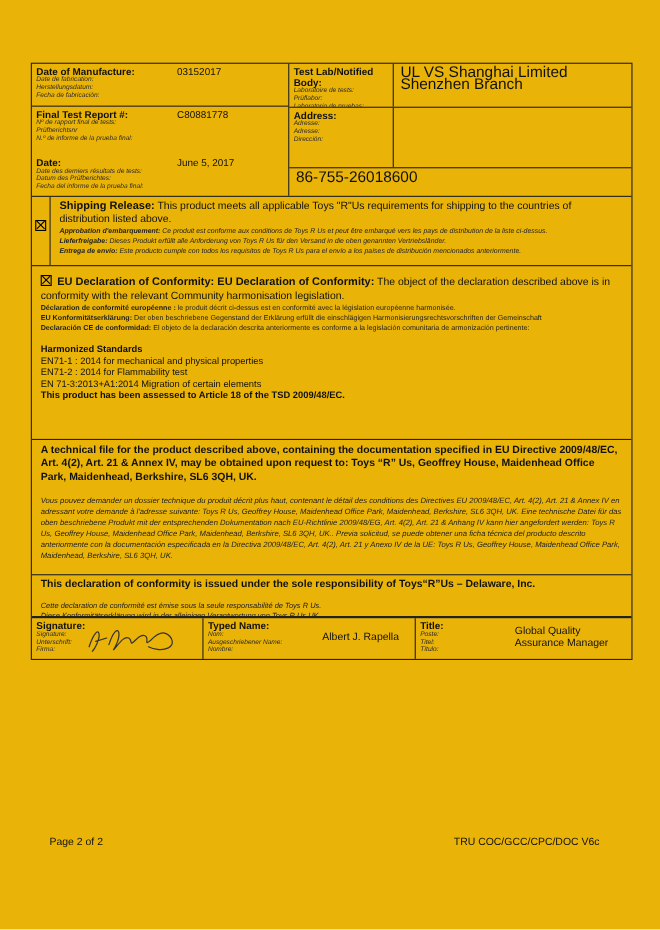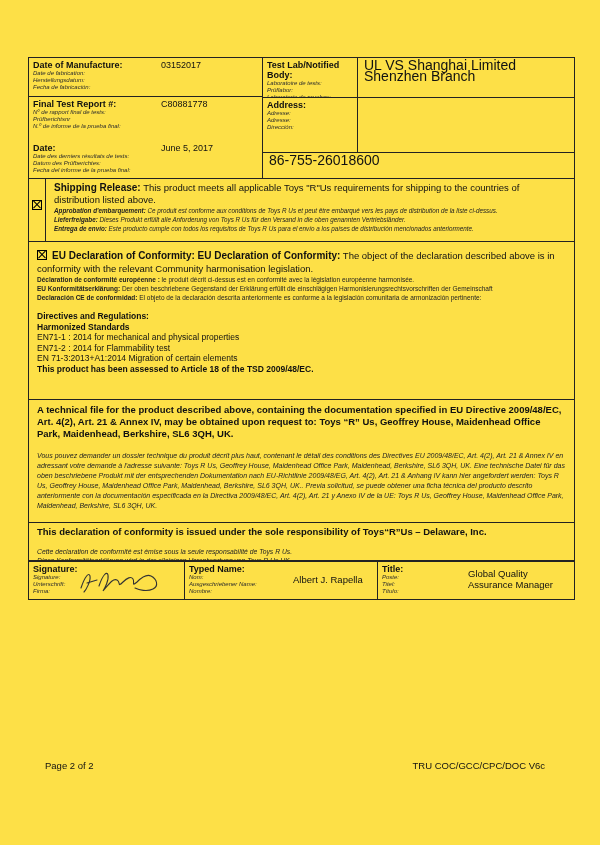--- a/index.html
+++ b/index.html
@@ -1,17 +1,17 @@
 <!DOCTYPE html>
 <html><head>
 <meta charset="utf-8">
 <style>
   html,body{margin:0;padding:0;background:#ffffff;}
   .page{
-    position:relative;width:600px;height:845px;background:#fde047;overflow:hidden;
+    position:relative;width:600px;height:845px;background:#eab308;overflow:hidden;
     font-family:"Liberation Sans", sans-serif;color:#111;
   }
   .doc{
     position:absolute;left:28px;top:57px;width:547px;
     border:1px solid #222;box-sizing:border-box;
   }
   .row{box-sizing:border-box;}
   
   .info{display:flex;height:120px;}
   .info-left{width:234px;border-right:1px solid #222;box-sizing:border-box;}
@@ -138,21 +138,20 @@
     </div>
 
     <div class="row eu">
       <div class="eu-head">
         <span class="cb eu-cb"></span><span class="head-bold">EU Declaration of Conformity: EU Declaration of Conformity:</span><span> The object of the declaration described above is in conformity with the relevant Community harmonisation legislation.</span>
       </div>
       <div class="eu-trans"><span class="b">Déclaration de conformité européenne :</span><span> le produit décrit ci-dessus est en conformité avec la législation européenne harmonisée.</span></div>
       <div class="eu-trans"><span class="b">EU Konformitätserklärung:</span><span> Der oben beschriebene Gegenstand der Erklärung erfüllt die einschlägigen Harmonisierungsrechtsvorschriften der Gemeinschaft</span></div>
       <div class="eu-trans"><span class="b">Declaración CE de conformidad:</span><span> El objeto de la declaración descrita anteriormente es conforme a la legislación comunitaria de armonización pertinente:</span></div>
       <div class="dirs">
-        <div class="bold">Directives and Regulations:</div>
         <div class="bold">Harmonized Standards</div>
         <div>EN71-1 : 2014 for mechanical and physical properties</div>
         <div>EN71-2 : 2014 for Flammability test</div>
         <div>EN 71-3:2013+A1:2014 Migration of certain elements</div>
         <div class="bold">This product has been assessed to Article 18 of the TSD 2009/48/EC.</div>
       </div>
     </div>
 
     <div class="row tech">
       <div class="tech-bold">A technical file for the product described above, containing the documentation specified in EU Directive 2009/48/EC, Art. 4(2), Art. 21 &amp; Annex IV, may be obtained upon request to: Toys “R” Us, Geoffrey House, Maidenhead Office Park, Maidenhead, Berkshire, SL6 3QH, UK.</div>

